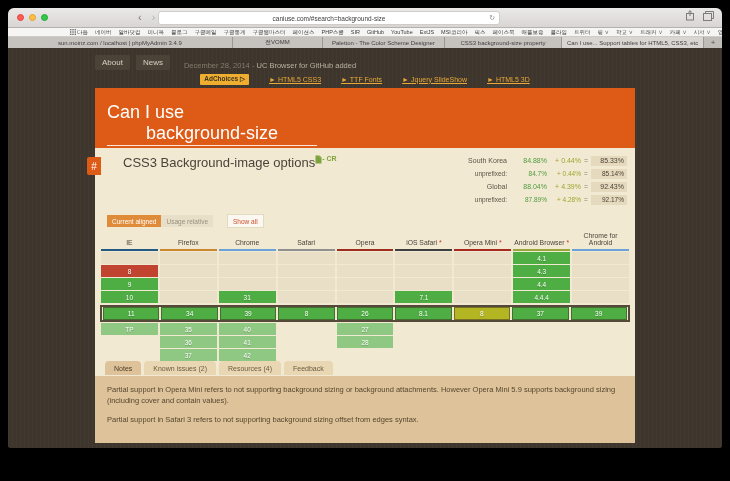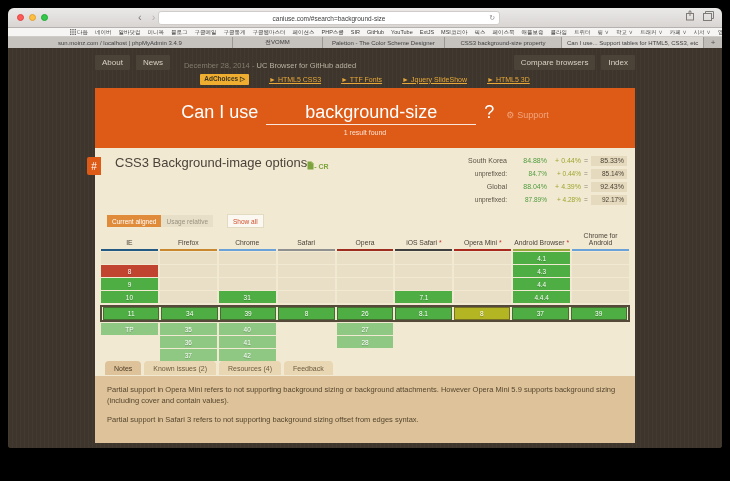--- a/index.html
+++ b/index.html
@@ -66,37 +66,37 @@
   }
   .announce { font-size:7.5px; margin-left:8px; white-space:nowrap; }
   .announce .d { color:#847c6d; } .announce .t { color:#b9b1a0; }
   .hdr-right { margin-left:auto; display:flex; }
   .hdr-right .hdr-btn { margin-right:0; margin-left:6px; }
   .ad-row { position:absolute; left:87px; right:87px; top:24px; height:14px; display:flex; align-items:center; justify-content:center; gap:20px; }
   .adchoices { background:#efae2f; color:#3c3424; font-size:6.5px; padding:1.5px 4px; border-radius:1px; font-weight:bold; }
   .ad-link { color:#e8a838; font-size:7px; text-decoration:underline; white-space:nowrap; }
   
   .banner { position:absolute; left:87px; top:40px; width:540px; height:60px; background:#dd5b17; }
-  .banner-line { display:flex; align-items:baseline; justify-content:center; padding-top:14px; color:#fff; }
+  .banner-line { display:flex; align-items:baseline; justify-content:center; padding-top:14px; color:#fff;flex-direction:column; }
   .b-prefix { font-size:18px; font-weight:300; }
   .b-input {
     width:210px; margin:0 8px; border-bottom:1px solid rgba(255,255,255,.85);
     text-align:center; font-size:18px; font-weight:300; padding-bottom:1px; cursor:text;
   }
   .b-q { font-size:18px; font-weight:300; }
   .b-settings { margin-left:12px; color:#f2a67f; font-size:9px; display:flex; align-items:center; gap:3px; cursor:pointer; }
   .b-count { text-align:center; color:#ffe3d2; font-size:7px; margin-top:4px; }
   
   .panel { position:absolute; left:87px; top:100px; width:540px; height:295px; background:#f2e9d3; }
   .hash-tab {
     position:absolute; left:-8px; top:9px; width:14px; height:18px; background:#dd5b17;
     color:#fff; font-size:10px; display:flex; align-items:center; justify-content:center;
     border-radius:2px 0 0 2px; cursor:pointer;
   }
-  .f-titlerow { position:absolute; left:20px; top:7px; display:flex; align-items:flex-end; gap:0; }
+  .f-titlerow { position:absolute; left:28px; top:7px; display:flex; align-items:flex-start; gap:0; }
   .f-title { font-size:13px; color:#4b4339; }
   .f-spec { font-size:7px; color:#7ca33c; font-weight:bold; }
   .f-desc { position:absolute; left:12px; top:30px; width:275px; font-size:8px; line-height:1.4; color:#4b4339; }
   
   .stats { position:absolute; right:8px; top:6px; }
   .stat-row { display:flex; align-items:center; justify-content:flex-end; height:13px; font-size:7px; }
   .stat-row.sub { font-size:6.5px; }
   .s-label { color:#5b5344; margin-right:6px; }
   .s-sup { color:#4f9c3d; width:34px; text-align:right; }
   .s-part { color:#9fa52e; width:34px; text-align:right; }
@@ -244,24 +244,20 @@
     </div>
 
   <div class="page">
     <div class="site-header">
       <span class="hdr-btn">About</span>
       <span class="hdr-btn">News</span>
       <span class="announce">
         <span class="d">December 28, 2014 -</span>
         <span class="t">UC Browser for GitHub added</span>
       </span>
-      <span class="hdr-right">
-        <span class="hdr-btn">Compare browsers</span>
-        <span class="hdr-btn">Index</span>
-      </span>
     </div>
 
     <div class="ad-row">
       <span class="adchoices">AdChoices ▷</span>
       <span id="adlinks" style="display:flex; gap:20px;">
           <span class="ad-link">► HTML5 CSS3</span>
           <span class="ad-link">► TTF Fonts</span>
           <span class="ad-link">► Jquery SlideShow</span>
           <span class="ad-link">► HTML5 3D</span>
         </span>

